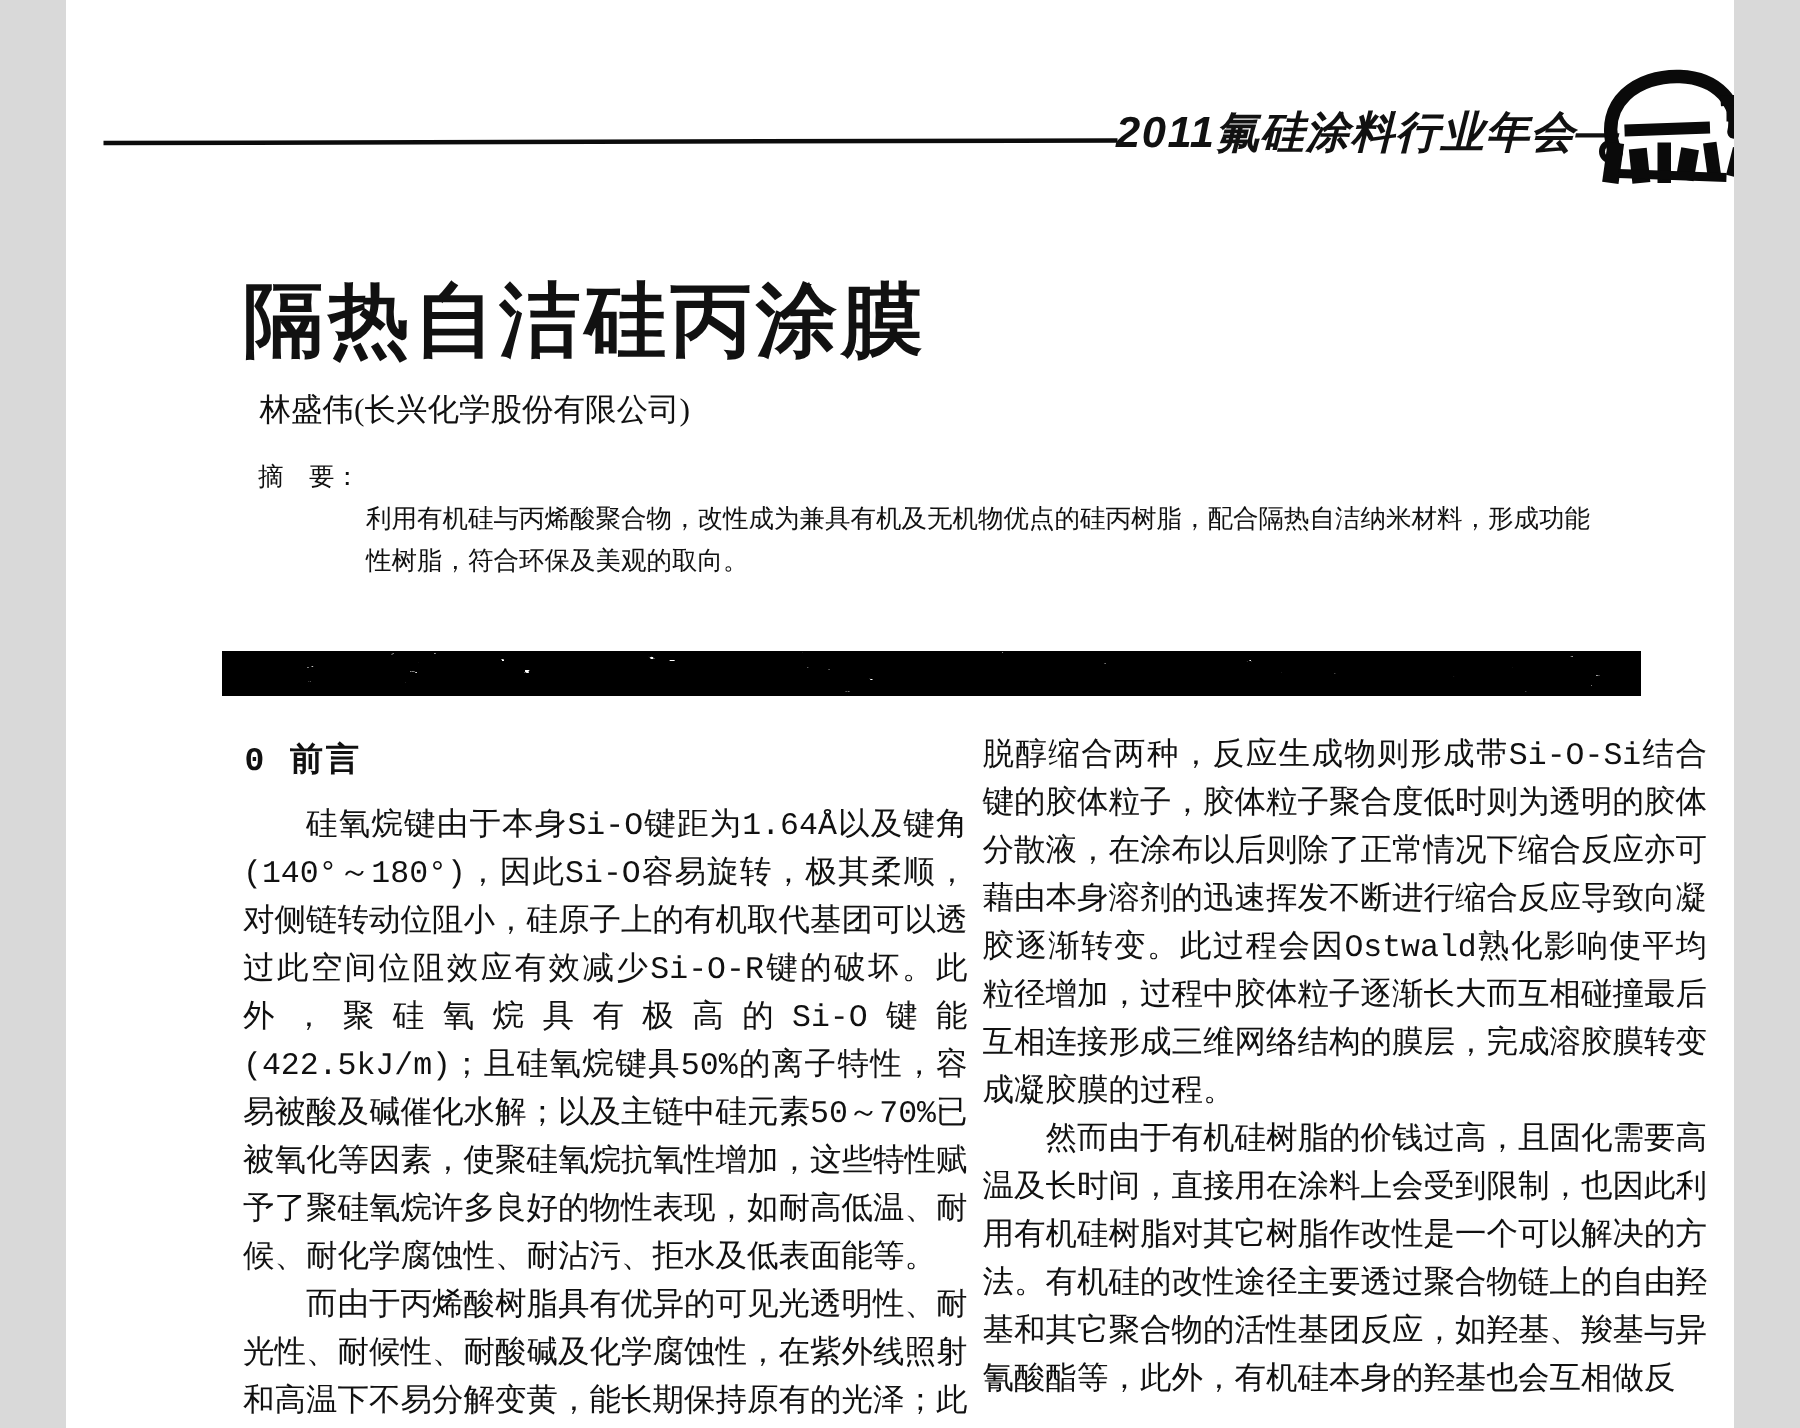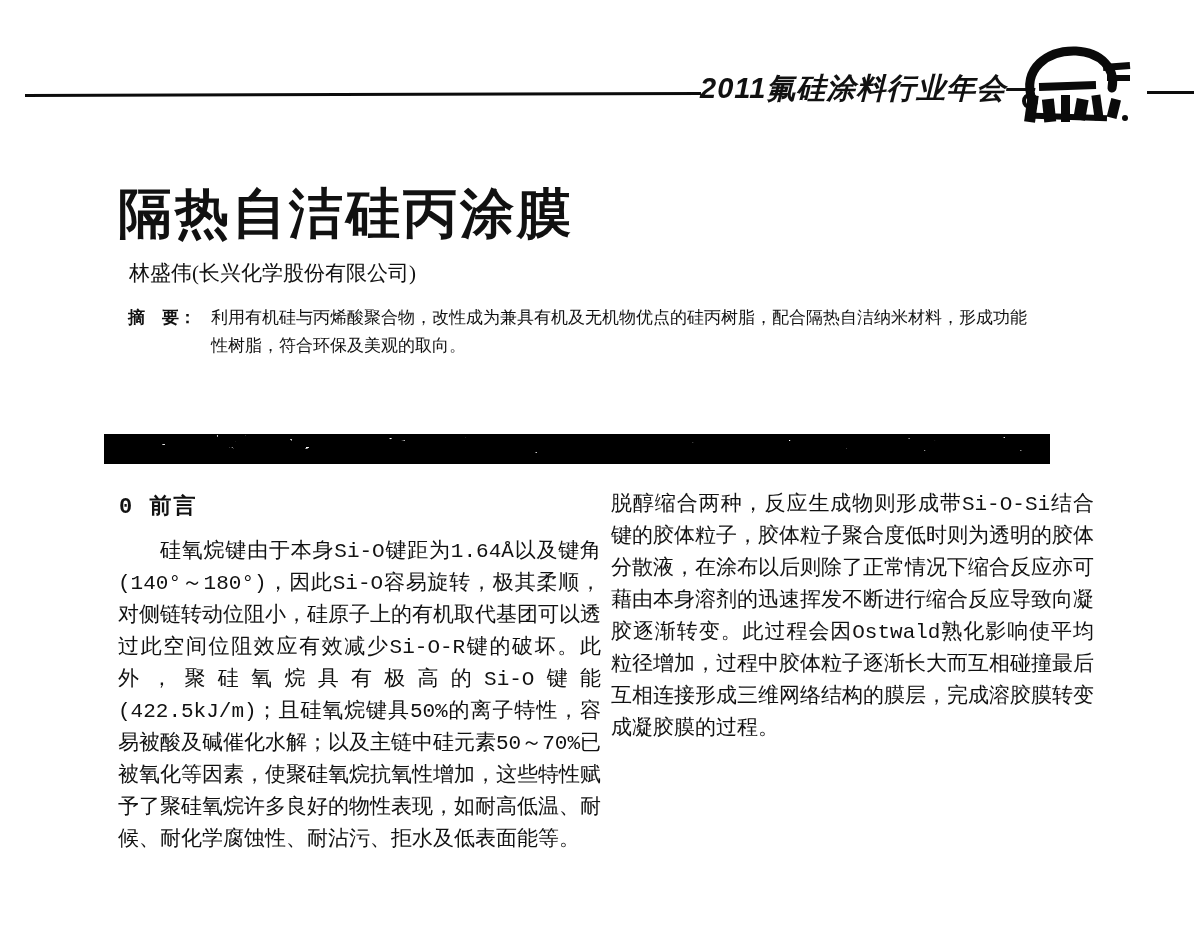--- a/index.html
+++ b/index.html
@@ -1,18 +1,18 @@
 <!DOCTYPE html>
 <html><head>
 <meta charset="utf-8">
 <title>Scanned conference paper</title>
 <style>
   html,body{margin:0;padding:0;background:#d9d9d9;}
   .page{
-    position:relative;width:1200px;height:952px;margin:0 auto;
+    position:relative;width:1112px;height:952px;margin:0 auto;
     background:#ffffff;overflow:hidden;color:#111;
     font-family:"Liberation Sans",sans-serif;
   }
   
   .rule{position:absolute;background:#0c0c0c;height:3px;}
   .rule-left{left:25px;top:93px;width:676px;transform:rotate(-0.15deg);}
   .rule-right{left:1147px;top:91px;width:47px;}
   .conf-title{
     position:absolute;left:700px;top:69px;
     font-size:29px;font-weight:bold;font-style:italic;
@@ -24,22 +24,22 @@
     position:absolute;left:118px;top:178px;margin:0;
     font-size:54px;font-weight:700;letter-spacing:3px;white-space:nowrap;
   }
   .author{
     position:absolute;left:129px;top:259px;
     font-size:21px;font-family:"Liberation Serif","DejaVu Serif",serif;
     white-space:nowrap;
   }
   .meta{position:absolute;left:128px;top:304px;width:904px;font-size:17px;line-height:28px;}
   .meta-row{display:flex;align-items:flex-start;}
-  .meta-label{font-weight:700;white-space:nowrap;margin-right:15px;flex:0 0 auto;}
-  .meta-text{flex:1 1 auto;}
+  .meta-label{font-weight:400;white-space:nowrap;margin-right:4px;flex:0 0 auto;}
+  .meta-text{flex:1 1 auto;margin-top:28px;}
   .kw-row{margin-top:7px;}
   
   .smudge{position:absolute;left:104px;top:434px;width:946px;height:30px;}
   
   .col{
     position:absolute;width:483px;
     font-size:21px;line-height:32px;
     text-align:justify;text-justify:inter-character;font-family:Liberation Mono, monospace;
   }
   .col-left{left:118px;top:494px;}
@@ -101,19 +101,21 @@
       </defs>
       <rect x="2" y="4" width="26" height="23" fill="#000"></rect>
       <rect x="0" y="3" width="946" height="24" filter="url(#smudgeNoise)"></rect>
       <rect x="928" y="6" width="16" height="19" fill="#000" opacity="0.85"></rect>
     </svg>
   </div>
 
   <div class="col col-left">
     <h2 class="sec-head">0 前言</h2>
     <p class="para indent">硅氧烷键由于本身Si-O键距为1.64Å以及键角(140°～180°)，因此Si-O容易旋转，极其柔顺，对侧链转动位阻小，硅原子上的有机取代基团可以透过此空间位阻效应有效减少Si-O-R键的破坏。此外，聚硅氧烷具有极高的Si-O键能(422.5kJ/m)；且硅氧烷键具50%的离子特性，容易被酸及碱催化水解；以及主链中硅元素50～70%已被氧化等因素，使聚硅氧烷抗氧性增加，这些特性赋予了聚硅氧烷许多良好的物性表现，如耐高低温、耐候、耐化学腐蚀性、耐沾污、拒水及低表面能等。</p>
+    <p class="para indent">而由于丙烯酸树脂具有优异的可见光透明性、耐光性、耐候性、耐酸碱及化学腐蚀性，在紫外线照射和高温下不易分解变黄，能长期保持原有的光泽；此</p>
   </div>
 
   <div class="col col-right">
     <p class="para">脱醇缩合两种，反应生成物则形成带Si-O-Si结合键的胶体粒子，胶体粒子聚合度低时则为透明的胶体分散液，在涂布以后则除了正常情况下缩合反应亦可藉由本身溶剂的迅速挥发不断进行缩合反应导致向凝胶逐渐转变。此过程会因Ostwald熟化影响使平均粒径增加，过程中胶体粒子逐渐长大而互相碰撞最后互相连接形成三维网络结构的膜层，完成溶胶膜转变成凝胶膜的过程。</p>
+    <p class="para indent">然而由于有机硅树脂的价钱过高，且固化需要高温及长时间，直接用在涂料上会受到限制，也因此利用有机硅树脂对其它树脂作改性是一个可以解决的方法。有机硅的改性途径主要透过聚合物链上的自由羟基和其它聚合物的活性基团反应，如羟基、羧基与异氰酸酯等，此外，有机硅本身的羟基也会互相做反</p>
   </div>
 
 </div>
 
 </body></html>

